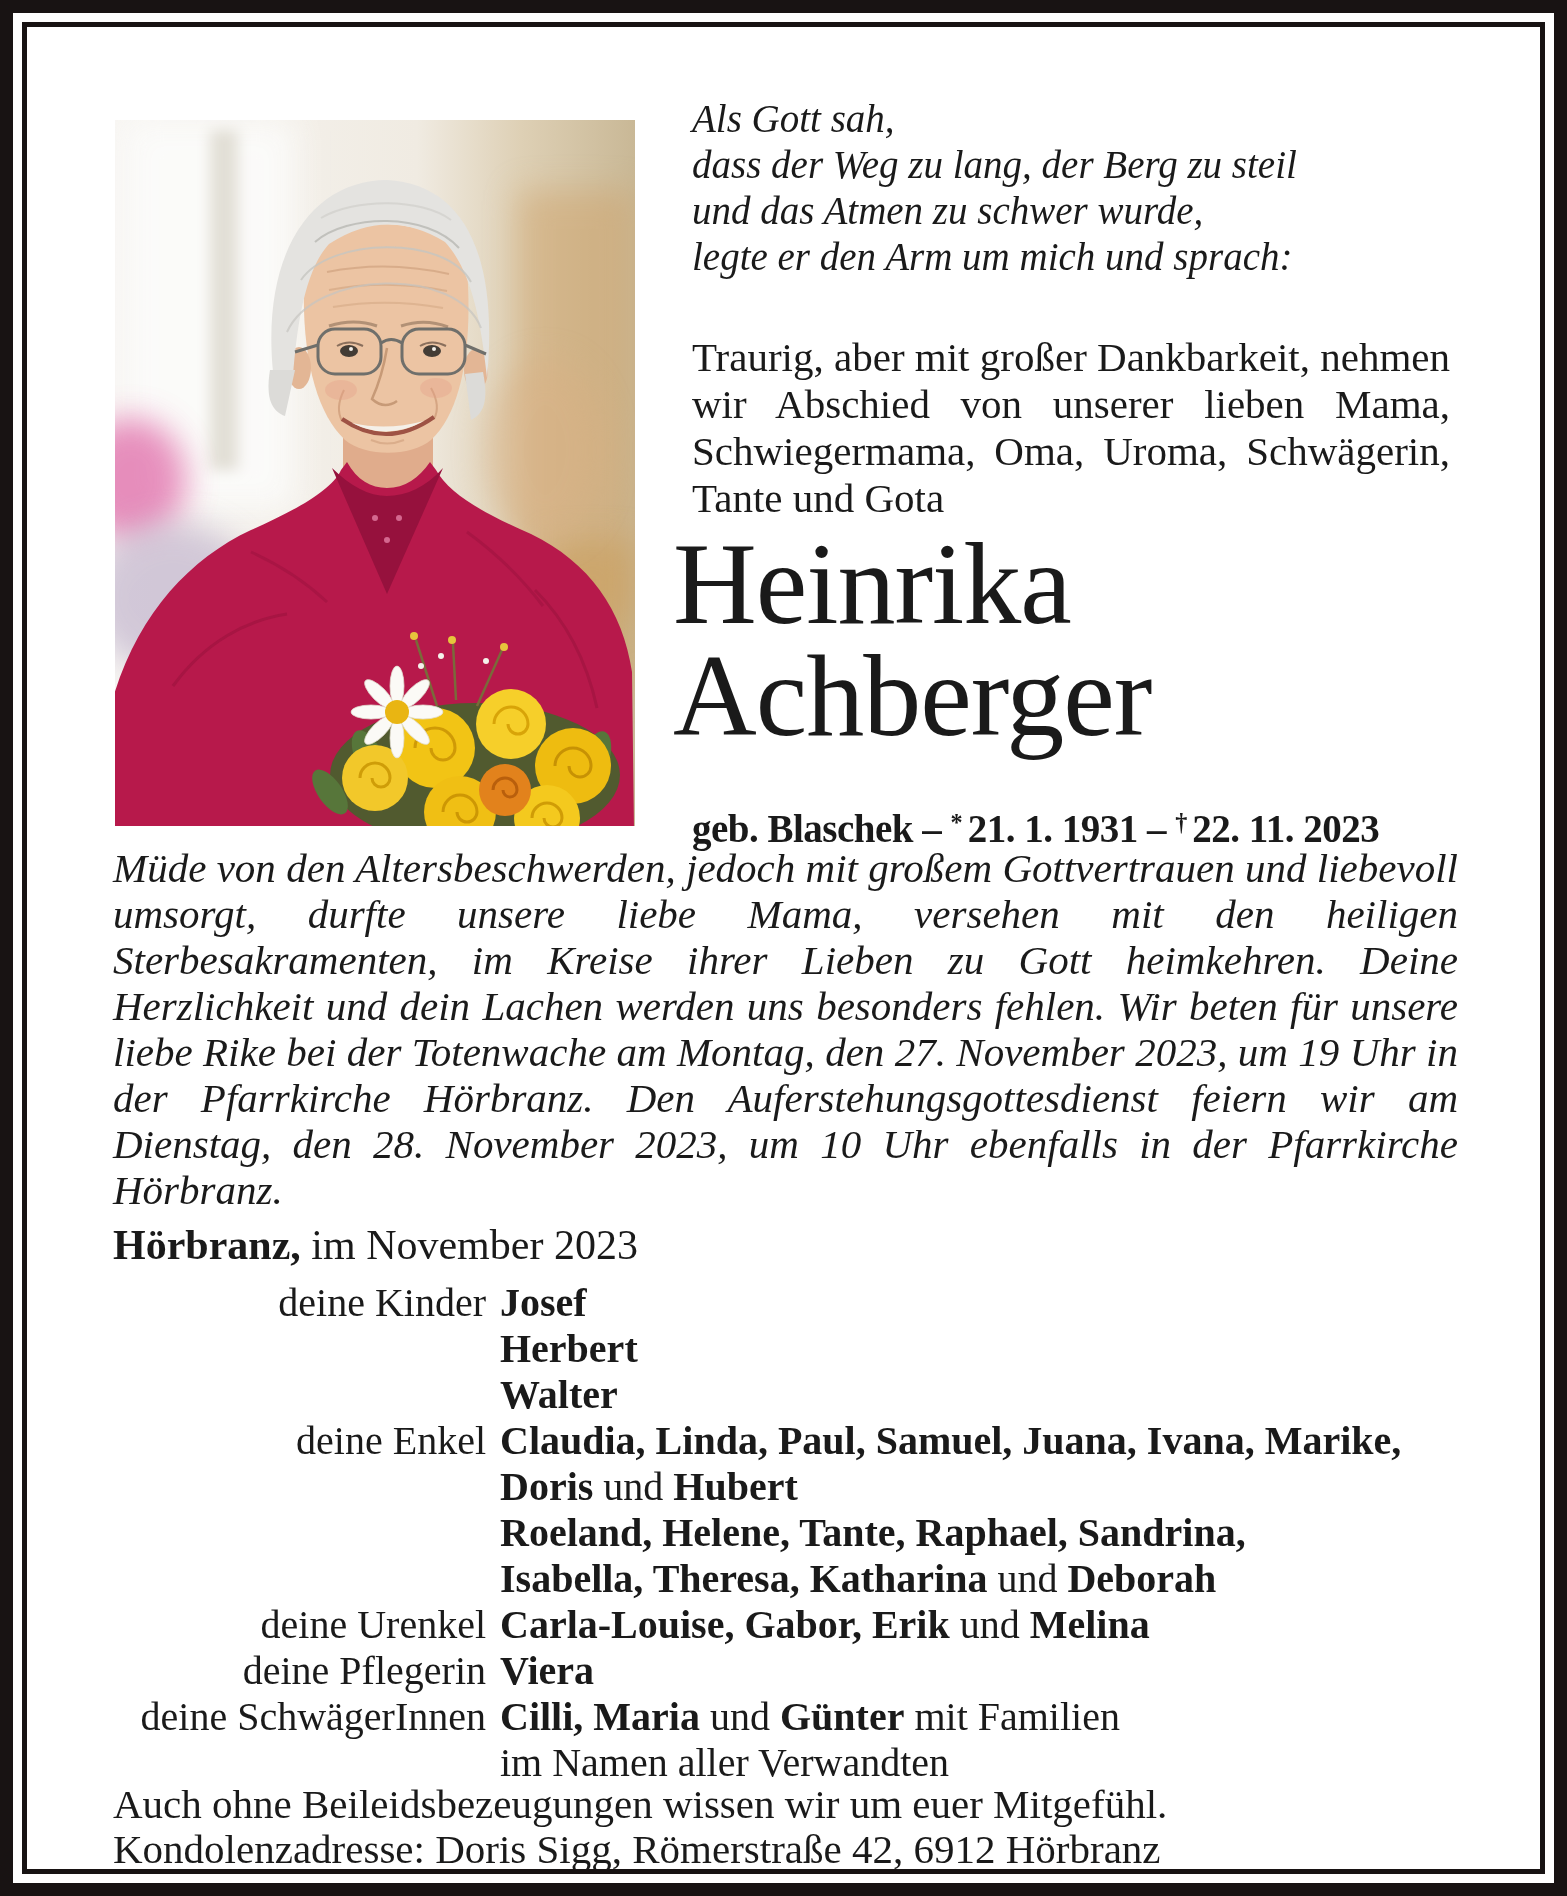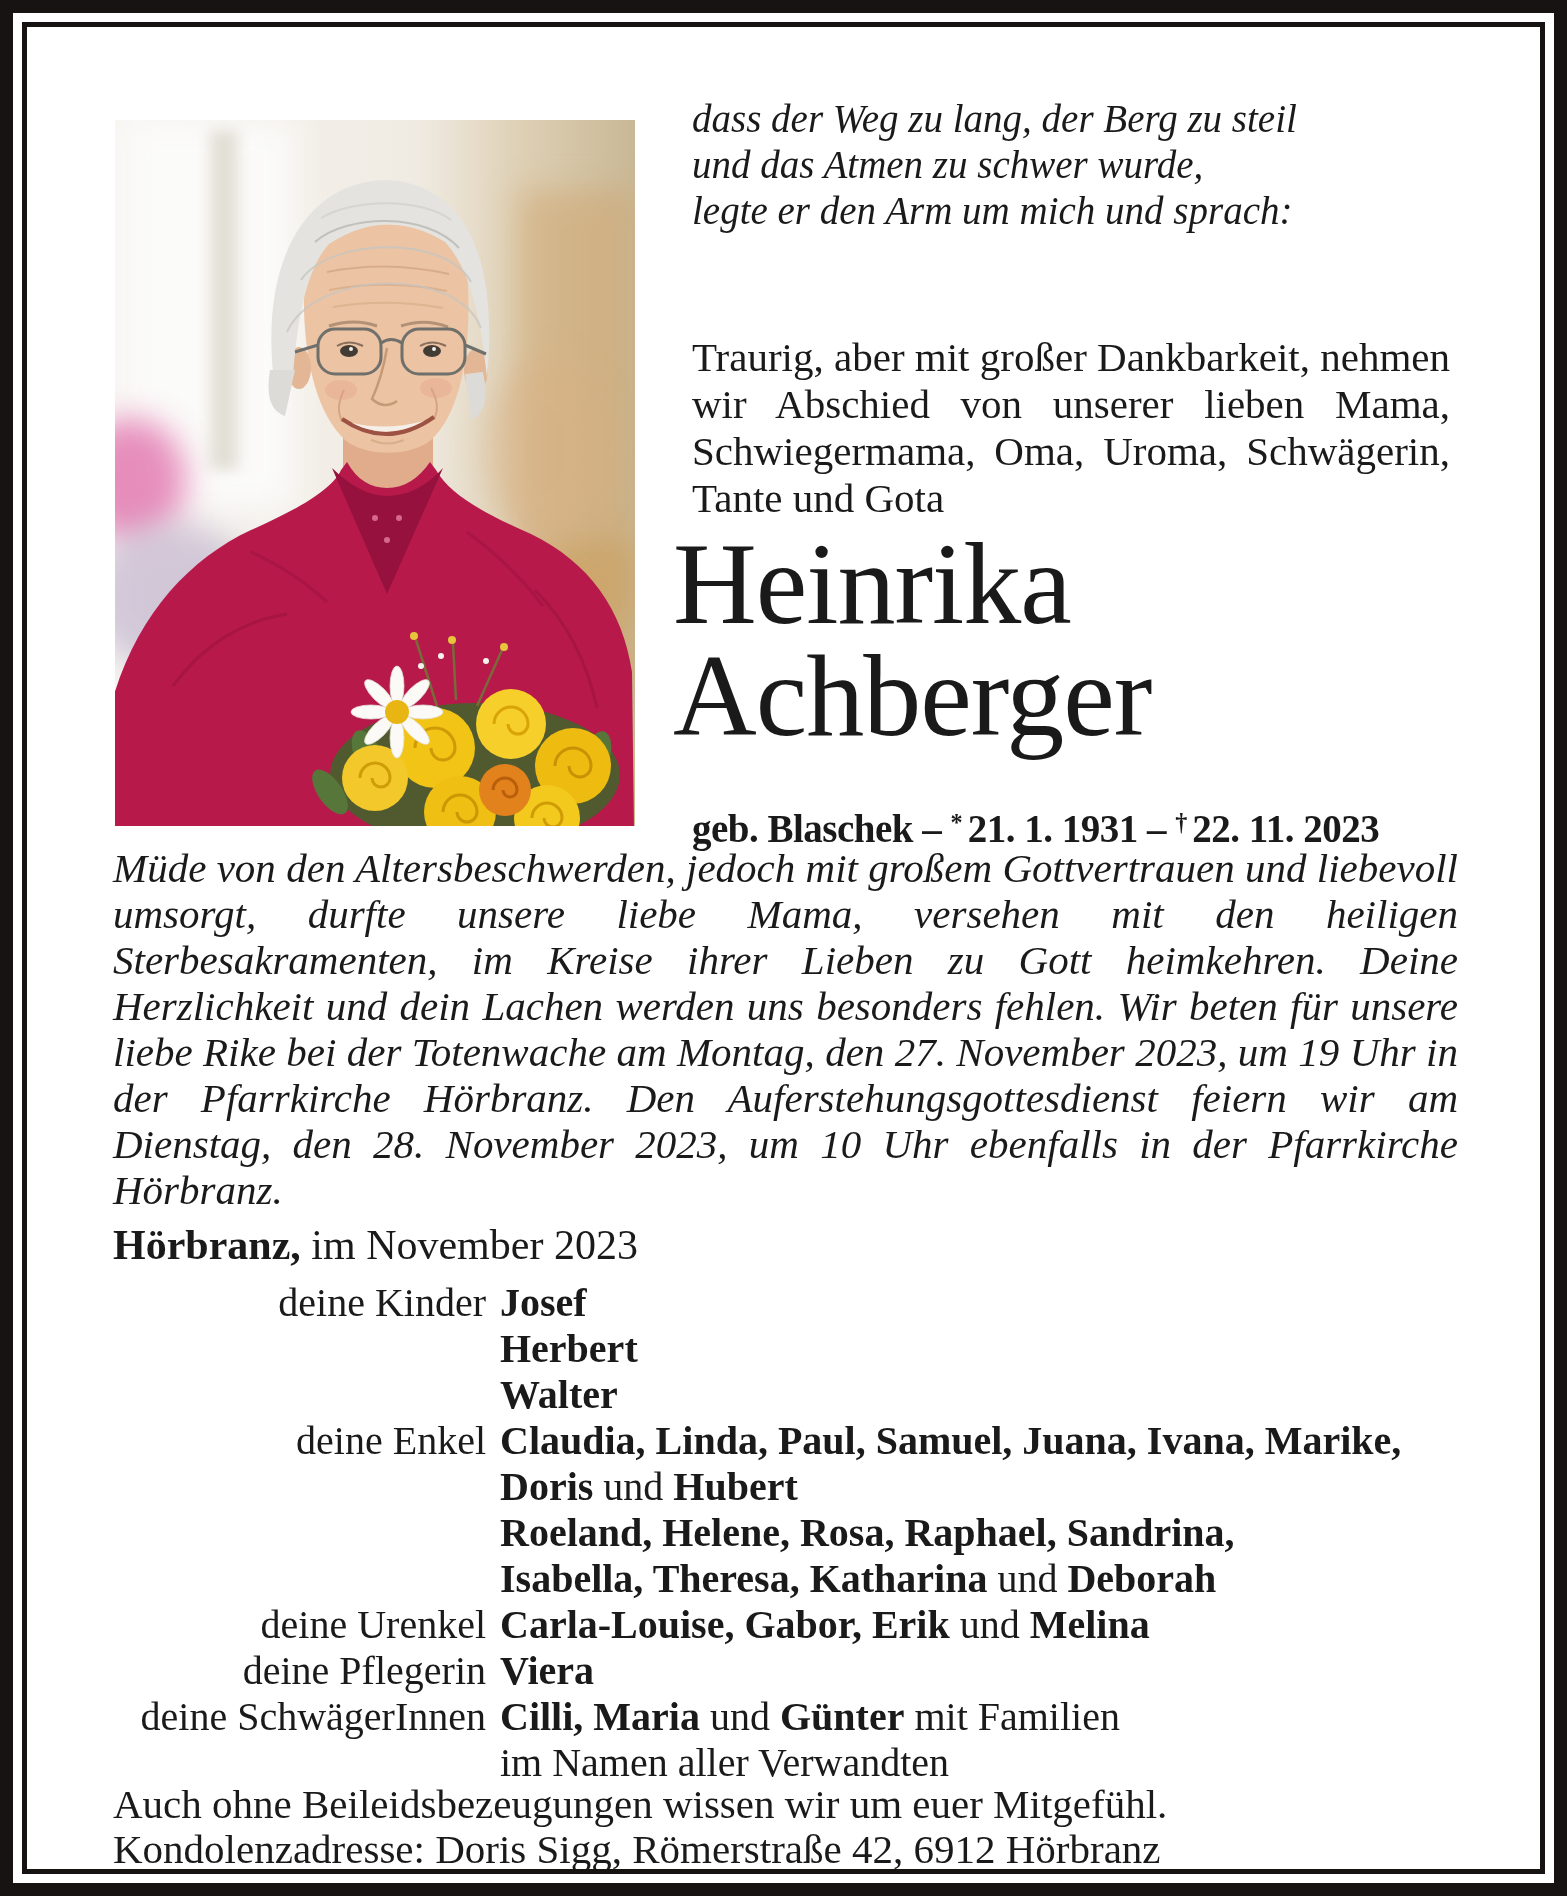--- a/index.html
+++ b/index.html
@@ -205,20 +205,21 @@
             <ellipse cx="300" cy="574" rx="7" ry="19" transform="rotate(45 300 574)"></ellipse>
             <ellipse cx="264" cy="610" rx="7" ry="19" transform="rotate(45 264 610)"></ellipse>
           </g>
           <circle cx="282" cy="592" r="12" fill="#e9b512"></circle>
         </g>
       </g>
     </svg>
   </div>
 
   <div class="poem">
+    <div>Als Gott sah,</div>
     <div>dass der Weg zu lang, der Berg zu steil</div>
     <div>und das Atmen zu schwer wurde,</div>
     <div>legte er den Arm um mich und sprach:</div>
   </div>
 
   <div class="intro">Traurig, aber mit großer Dankbarkeit, nehmen wir Abschied von unserer lieben Mama, Schwiegermama, Oma, Uroma, Schwägerin, Tante und Gota</div>
 
   <div class="deceased-name">
     <div>Heinrika</div>
     <div>Achberger</div>
@@ -246,21 +247,21 @@
       <div class="family-row">
         <span class="family-label">deine Enkel</span>
         <span class="family-names"><span class="b">Claudia, Linda, Paul, Samuel, Juana, Ivana, Marike,</span></span>
       </div>
       <div class="family-row">
         <span class="family-label"></span>
         <span class="family-names"><span class="b">Doris</span><span> und </span><span class="b">Hubert</span></span>
       </div>
       <div class="family-row">
         <span class="family-label"></span>
-        <span class="family-names"><span class="b">Roeland, Helene, Rosa, Raphael, Sandrina,</span></span>
+        <span class="family-names"><span class="b">Roeland, Helene, Tante, Raphael, Sandrina,</span></span>
       </div>
       <div class="family-row">
         <span class="family-label"></span>
         <span class="family-names"><span class="b">Isabella, Theresa, Katharina</span><span> und </span><span class="b">Deborah</span></span>
       </div>
       <div class="family-row">
         <span class="family-label">deine Urenkel</span>
         <span class="family-names"><span class="b">Carla-Louise, Gabor, Erik</span><span> und </span><span class="b">Melina</span></span>
       </div>
       <div class="family-row">

